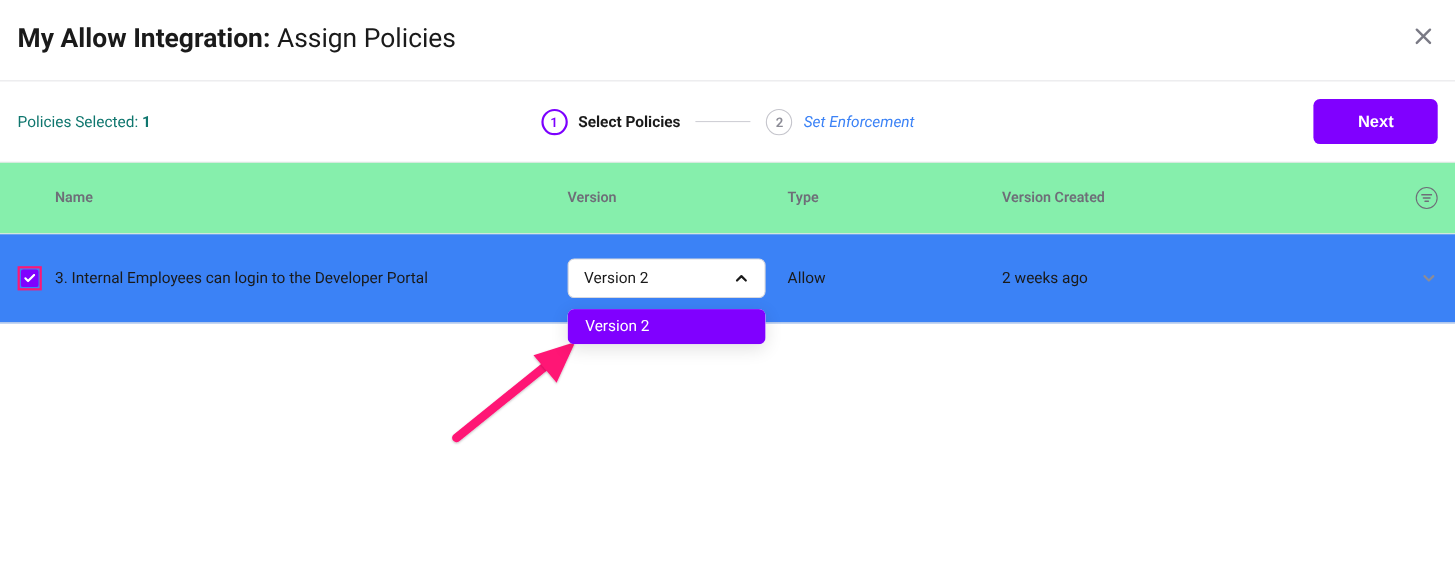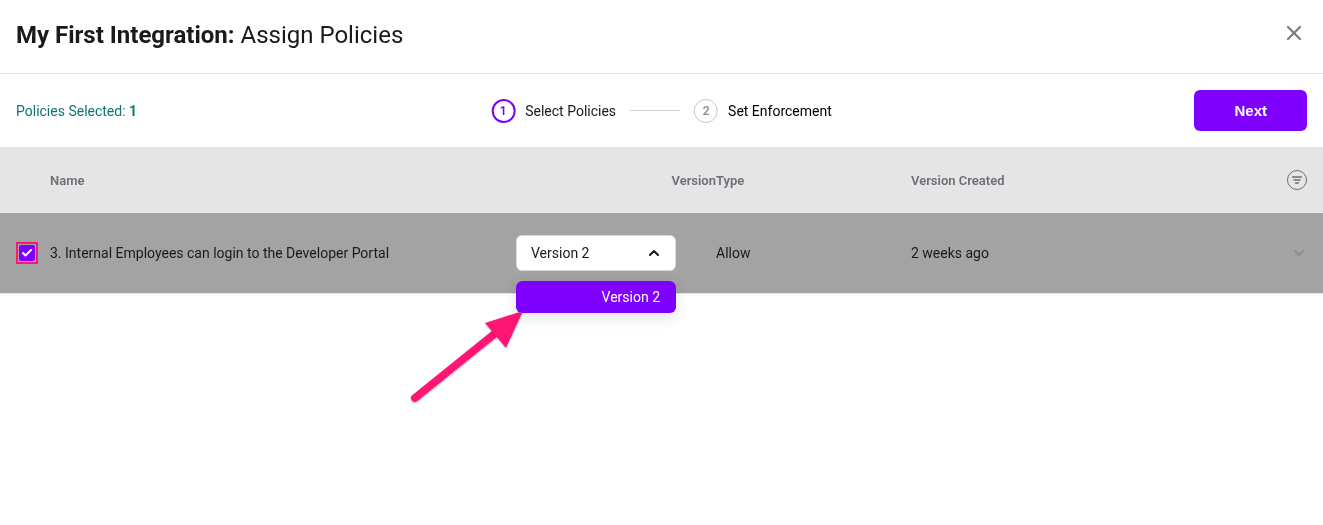--- a/index.html
+++ b/index.html
@@ -87,25 +87,26 @@
     }
     .step-circle.inactive {
       border: 1px solid #c5c5cc;
       color: #8c8c96;
       background: #fff;
     }
     .step-label {
       font-size: 14px;
     }
     .step-label.active {
-      font-weight: 400;
+      font-weight: 700;
       color: #1a1a1a;
     }
     .step-label.inactive {
-      color: #000000;
+      color: #3b82f6;
+      font-style: italic;
     }
     .step-connector {
       width: 50px;
       height: 1px;
       background: #d0d0d6;
     }
     .next-btn {
       background: #8000ff;
       color: #fff;
       border: none;
@@ -113,37 +114,36 @@
       padding: 12px 40px;
       font-size: 15px;
       font-weight: 600;
       cursor: pointer;
     }
 
     
     .table-header {
       display: flex;
       align-items: center;
-      background: #e5e5e5;
+      background: #86efac;
       padding: 22px 16px;
       font-size: 13px;
       font-weight: 600;
       color: #6e6e78;
       border-bottom: 1px solid #e5e5e8;
     }
     .col-check {
       width: 34px;
       flex-shrink: 0;
     }
     .col-name {
       flex: 0 0 466px;
     }
     .col-version {
       flex: 0 0 200px;
-      text-align: right;
     }
     .col-type {
       flex: 0 0 195px;
     }
     .col-created {
       flex: 1;
     }
     .col-action {
       width: 40px;
       flex-shrink: 0;
@@ -157,21 +157,21 @@
       border-radius: 50%;
       display: flex;
       align-items: center;
       justify-content: center;
     }
 
     
     .table-row {
       display: flex;
       align-items: center;
-      background: #a3a3a3;
+      background: #3b82f6;
       padding: 22px 16px;
       border-bottom: 1px solid #e5e5e8;
       position: relative;
     }
     .checkbox-wrap {
       width: 22px;
       height: 22px;
       border: 2px solid #ff1675;
       padding: 1px;
       display: flex;
@@ -188,21 +188,21 @@
       justify-content: center;
     }
     .row-text {
       font-size: 14px;
       color: #1a1a1a;
     }
 
     
     .version-select {
       position: relative;
-      width: 160px;
+      width: 180px;
     }
     .version-trigger {
       width: 100%;
       background: #fff;
       border: 1px solid #d9d9de;
       border-radius: 6px;
       padding: 9px 14px;
       display: flex;
       align-items: center;
       justify-content: space-between;
@@ -241,21 +241,21 @@
       top: 298px;
       z-index: 5;
       pointer-events: none;
     }
   </style>
 </head>
 <body>
 
 <div class="header">
   <h1 class="header-title">
-    <span class="bold">My First Integration:</span><span> Assign Policies</span>
+    <span class="bold">My Allow Integration:</span><span> Assign Policies</span>
   </h1>
   <button class="close-btn">
     <svg width="18" height="18" viewBox="0 0 18 18" fill="none" stroke="currentColor" stroke-width="2.2" stroke-linecap="round">
       <line x1="3" y1="3" x2="15" y2="15"></line>
       <line x1="15" y1="3" x2="3" y2="15"></line>
     </svg>
   </button>
 </div>
 
 <div class="toolbar">

